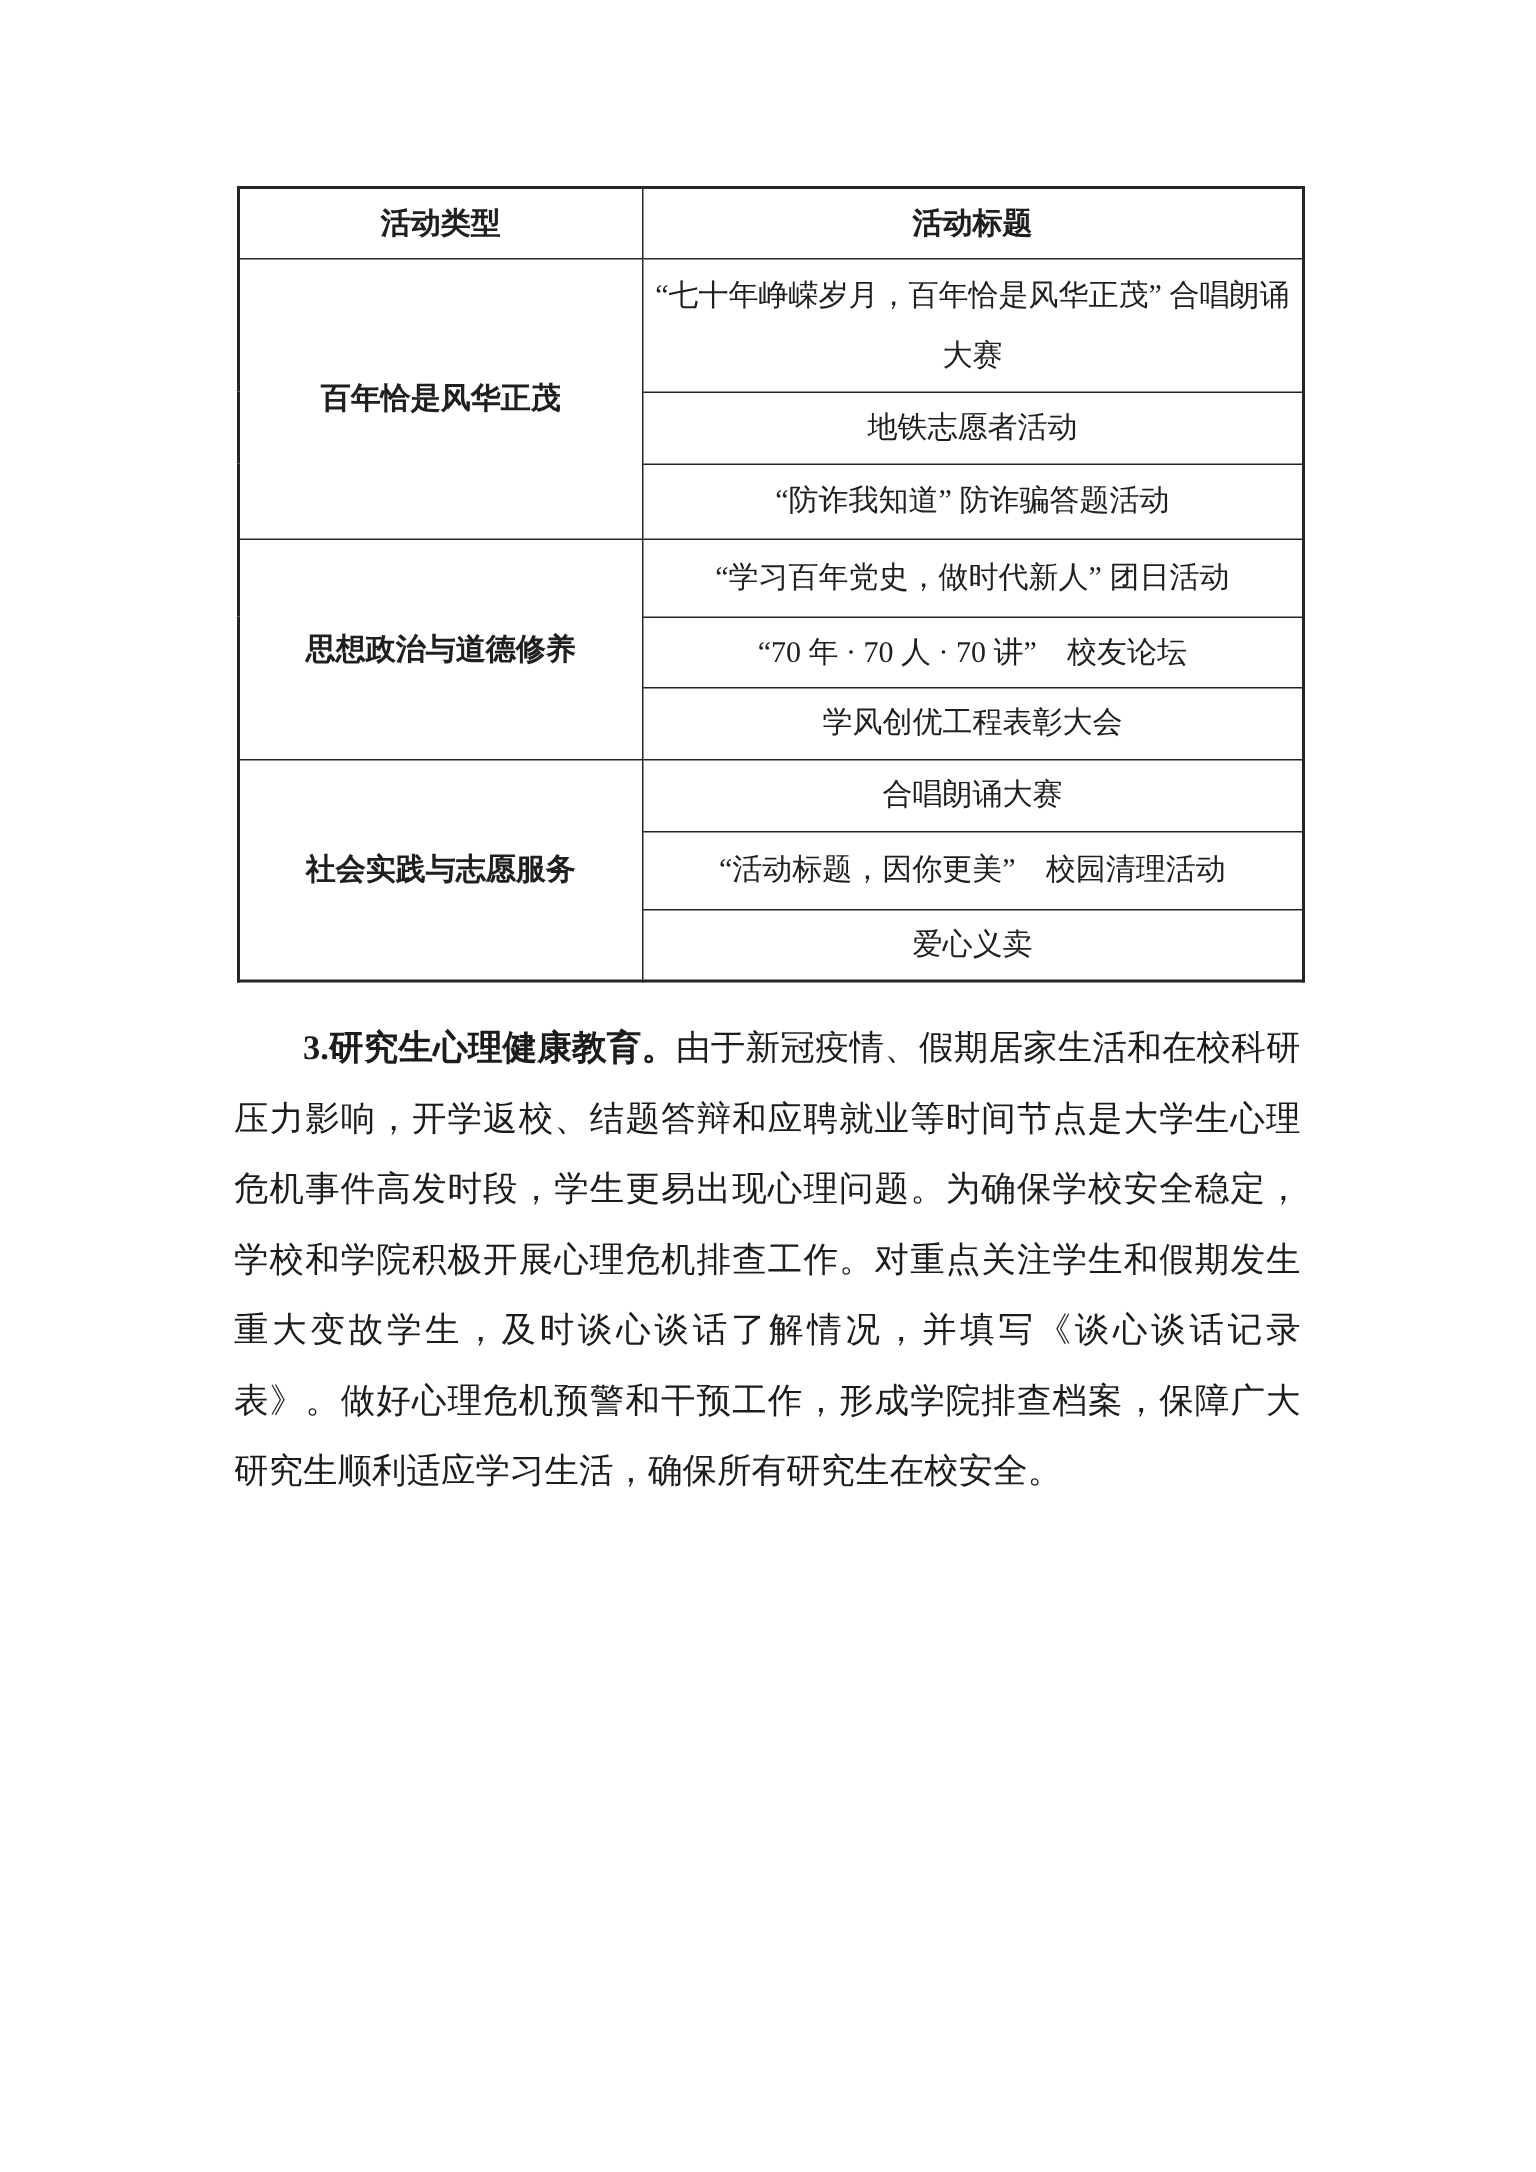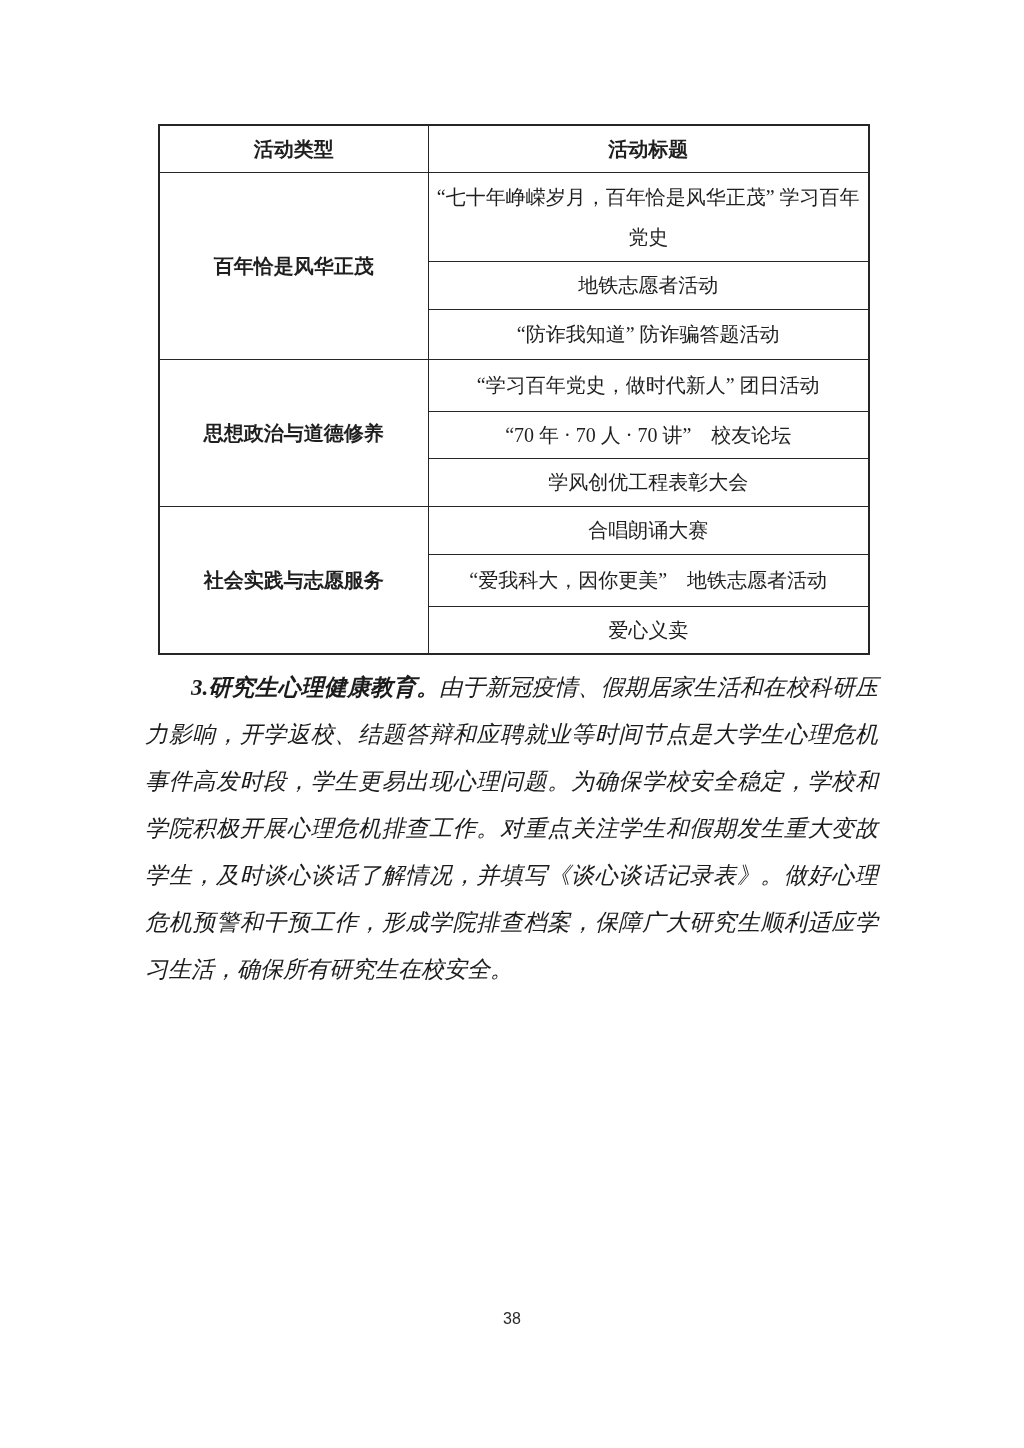--- a/index.html
+++ b/index.html
@@ -44,21 +44,21 @@
   .body-text {
     position: absolute;
     left: 145px;
     top: 664px;
     width: 733px;
     font-size: 23px;
     line-height: 47px;
     text-align: justify;
     color: #1c1c1c;
   }
-  .body-text p { margin: 0; text-indent: 2em; font-style: italic; }
+  .body-text p { margin: 11px; text-indent: 2em; }
   .body-text p + p { margin-top: 8px; }
   .para-lead { font-weight: bold; }
 
   
   .page-number {
     position: absolute;
     left: 0;
     top: 1310px;
     width: 100%;
     text-align: center;
@@ -79,21 +79,21 @@
     </colgroup>
     <thead>
       <tr class="h47">
         <th>活动类型</th>
         <th>活动标题</th>
       </tr>
     </thead>
     <tbody>
       <tr class="h89">
         <td class="cat" rowspan="3">百年恰是风华正茂</td>
-        <td>“七十年峥嵘岁月，百年恰是风华正茂” 学习百年党史</td>
+        <td>“七十年峥嵘岁月，百年恰是风华正茂” 合唱朗诵大赛</td>
       </tr>
       <tr class="h48">
         <td>地铁志愿者活动</td>
       </tr>
       <tr class="h50">
         <td>“防诈我知道” 防诈骗答题活动</td>
       </tr>
 
       <tr class="h52">
         <td class="cat" rowspan="3">思想政治与道德修养</td>
@@ -104,27 +104,26 @@
       </tr>
       <tr class="h48">
         <td>学风创优工程表彰大会</td>
       </tr>
 
       <tr class="h48">
         <td class="cat" rowspan="3">社会实践与志愿服务</td>
         <td>合唱朗诵大赛</td>
       </tr>
       <tr class="h52">
-        <td>“爱我科大，因你更美”　地铁志愿者活动</td>
+        <td>“活动标题，因你更美”　校园清理活动</td>
       </tr>
       <tr class="h48">
         <td>爱心义卖</td>
       </tr>
     </tbody>
   </table>
 
   <div class="body-text">
     <p><span class="para-lead">3.研究生心理健康教育。</span><span>由于新冠疫情、假期居家生活和在校科研压力影响，开学返校、结题答辩和应聘就业等时间节点是大学生心理危机事件高发时段，学生更易出现心理问题。为确保学校安全稳定，学校和学院积极开展心理危机排查工作。对重点关注学生和假期发生重大变故学生，及时谈心谈话了解情况，并填写《谈心谈话记录表》。做好心理危机预警和干预工作，形成学院排查档案，保障广大研究生顺利适应学习生活，确保所有研究生在校安全。</span></p>
   </div>
 
-  <div class="page-number">38</div>
 
 </div>
 
 </body></html>

